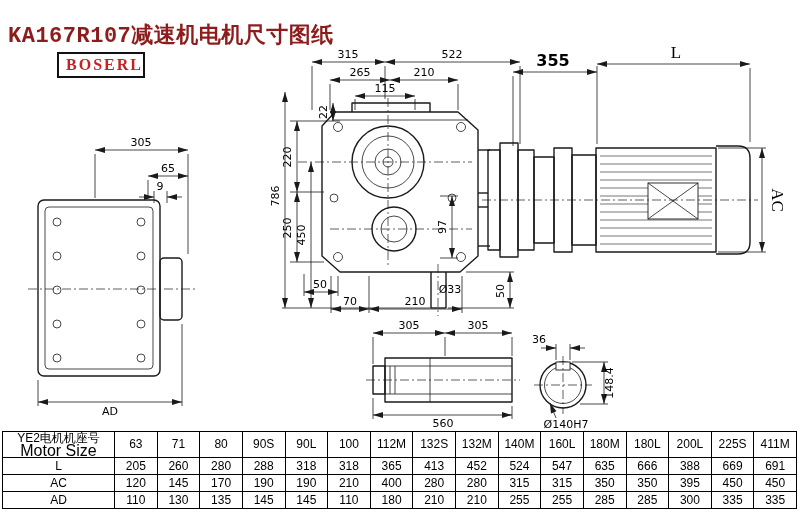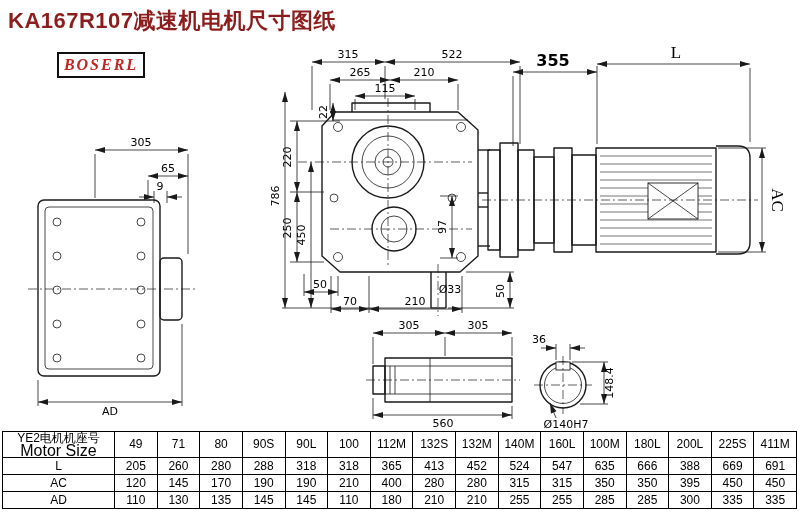--- a/index.html
+++ b/index.html
@@ -4,28 +4,27 @@
 <style>
   :root { --title-color:#8d1d1d; --logo-color:#c42323; }
   * { margin:0; padding:0; box-sizing:border-box; }
   html,body { width:800px; height:518px; }
   body {
     position:relative; overflow:hidden; background:#ffffff;
     font-family:"Liberation Sans","DejaVu Sans",sans-serif; color:#000;
   }
   .page { position:absolute; inset:0; background:#fff; }
   .title {
-    position:absolute; left:8px; top:6px;
-    font-size:22px; font-weight:bold; color:var(--title-color); letter-spacing:0.5px;
+    position:absolute; left:8px; top:20px;
+    font-size:22px; font-weight:bold; color:var(--title-color); letter-spacing:0.5px;font-family:Liberation Mono, monospace;
   }
   .logo-box {
     position:absolute; left:57px; top:52px; width:88px; height:26px;
-    border:2px solid #111; display:flex; align-items:center; justify-content:center;
+    border:2px solid #111; display:flex; align-items:center; justify-content:flex-end;
     background:#fff;
-    font-style:italic;
   }
   .logo-box span {
     color:var(--logo-color); font-weight:bold; font-size:16px; letter-spacing:2px;
     font-family:"Liberation Serif","DejaVu Serif",serif;
   }
   svg.drawing { position:absolute; left:0; top:0; }
   svg text { font-family:"DejaVu Sans","Liberation Sans",sans-serif; }
   .ol { fill:none; stroke:#1a1a1a; stroke-width:1.4; stroke-linejoin:round; }
   .th { stroke:#1a1a1a; stroke-width:0.8; fill:none; }
   .fin { stroke:#1a1a1a; stroke-width:0.6; fill:none; }
@@ -267,32 +266,32 @@
     </g>
   </svg>
 
   <table class="size-table" id="size-table">
       <tbody>
         <tr>
           <td class="rowhead">
             <div class="cn">YE2电机机座号</div>
             <div class="en">Motor Size</div>
           </td>
-          <td>49</td>
+          <td>63</td>
           <td>71</td>
           <td>80</td>
           <td>90S</td>
           <td>90L</td>
           <td>100</td>
           <td>112M</td>
           <td>132S</td>
           <td>132M</td>
           <td>140M</td>
           <td>160L</td>
-          <td>100M</td>
+          <td>180M</td>
           <td>180L</td>
           <td>200L</td>
           <td>225S</td>
           <td>411M</td>
         </tr>
         <tr>
           <td class="rowhead">L</td>
           <td>205</td>
           <td>260</td>
           <td>280</td>

